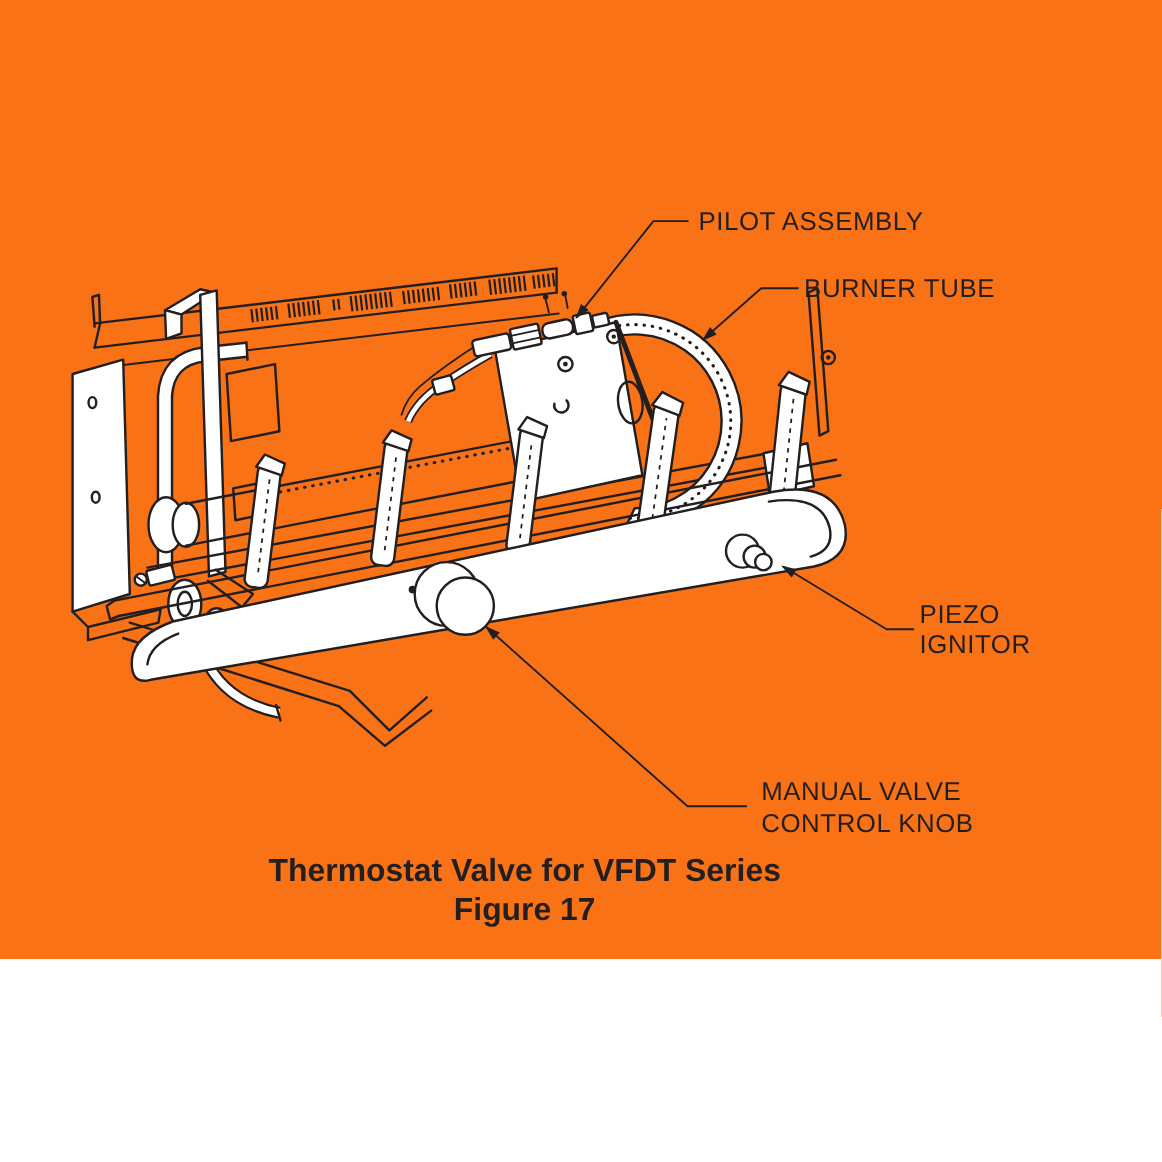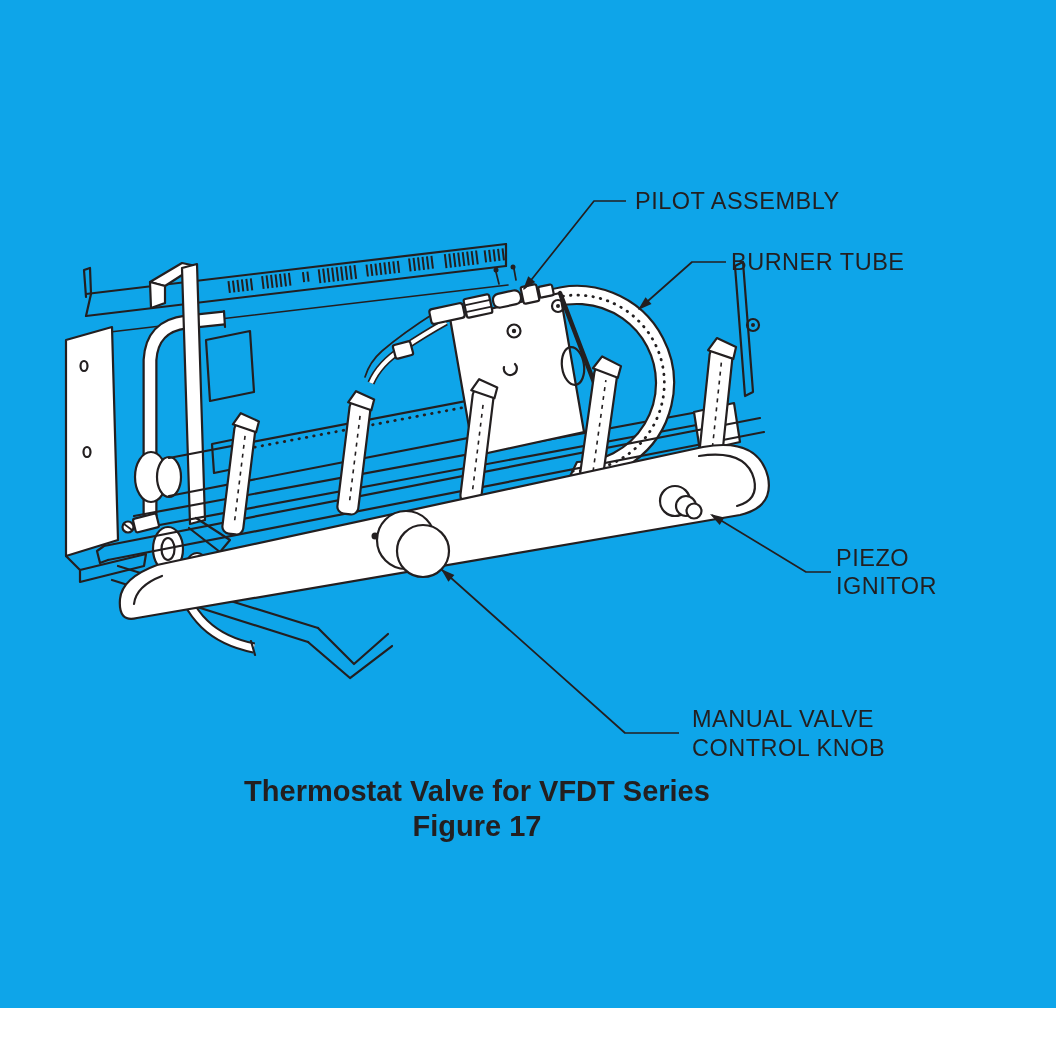--- a/index.html
+++ b/index.html
@@ -1,16 +1,16 @@
 <!DOCTYPE html>
 <html><head>
 <meta charset="utf-8">
 <style>
   html,body{margin:0;padding:0;background:#ffffff;}
-  .stage{position:relative;width:1056px;height:1008px;background:#0ea5e9;overflow:hidden;}
+  .stage{position:relative;width:1056px;height:872px;background:#f97316;overflow:hidden;}
   svg{position:absolute;left:0;top:0;}
   .s{fill:none;stroke:#231f20;stroke-width:2.2;stroke-linecap:round;stroke-linejoin:round;}
   .thin{fill:none;stroke:#231f20;stroke-width:1.7;stroke-linecap:round;}
   .wf{fill:#ffffff;stroke:#231f20;stroke-width:2.2;stroke-linejoin:round;}
   .hatch{fill:none;stroke:#231f20;stroke-width:2;stroke-linecap:butt;}
   .dash{fill:none;stroke:#231f20;stroke-width:1.6;stroke-dasharray:4 5;}
   .dots{fill:none;stroke:#231f20;stroke-width:2.8;stroke-linecap:round;stroke-dasharray:0.5 7;}
   .tubeB{fill:none;stroke:#231f20;stroke-width:15;stroke-linecap:butt;}
   .tubeW{fill:none;stroke:#ffffff;stroke-width:10.5;stroke-linecap:butt;}
   .tb2{fill:none;stroke:#231f20;stroke-width:7.5;stroke-linecap:butt;}

